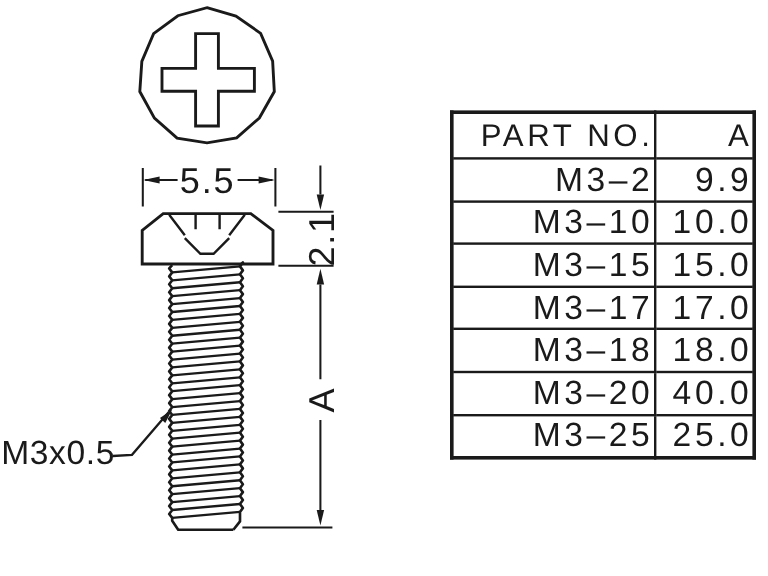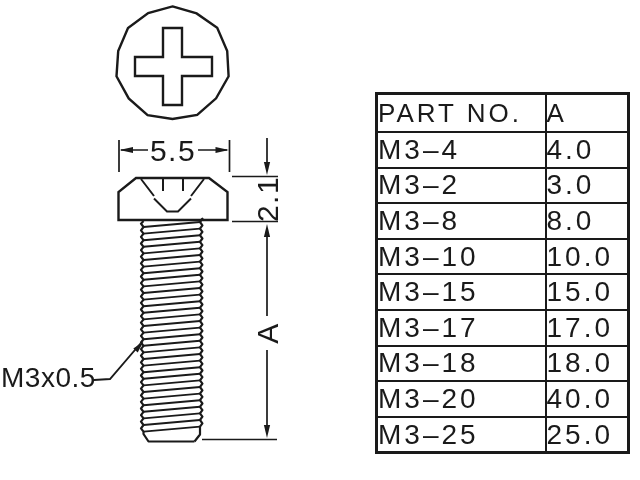--- a/index.html
+++ b/index.html
@@ -8,21 +8,21 @@
     font-family:"Liberation Sans",sans-serif;color:#1a1a1a;
   }
   svg.drawing{position:absolute;left:0;top:0;width:640px;height:480px;}
   svg.drawing text{fill:#1a1a1a;}
   table.parts{
     position:absolute;left:375px;top:92px;width:252px;
     border-collapse:collapse;table-layout:fixed;
     border:3px solid #1a1a1a;
   }
   table.parts th,table.parts td{
-    border:2px solid #1a1a1a;text-align:left;vertical-align:middle;
+    border:2px solid #1a1a1a;text-align:right;vertical-align:middle;
     padding:0;font-weight:400;white-space:nowrap;overflow:hidden;color:#1a1a1a;
   }
   table.parts th{height:36px;font-size:26px;letter-spacing:3px;}
   table.parts td{height:33.6px;font-size:28px;letter-spacing:3px;}
 </style>
 </head>
 <body>
 
 <div class="page">
 
@@ -75,30 +75,22 @@
         <col style="width:83px">
       </colgroup>
     <thead>
       <tr>
         <th>PART NO.</th>
         <th>A</th>
       </tr>
     </thead>
     <tbody>
       <tr>
-        <td>M3–4</td>
-        <td>4.0</td>
-      </tr>
-      <tr>
         <td>M3–2</td>
-        <td>3.0</td>
-      </tr>
-      <tr>
-        <td>M3–8</td>
-        <td>8.0</td>
+        <td>9.9</td>
       </tr>
       <tr>
         <td>M3–10</td>
         <td>10.0</td>
       </tr>
       <tr>
         <td>M3–15</td>
         <td>15.0</td>
       </tr>
       <tr>

